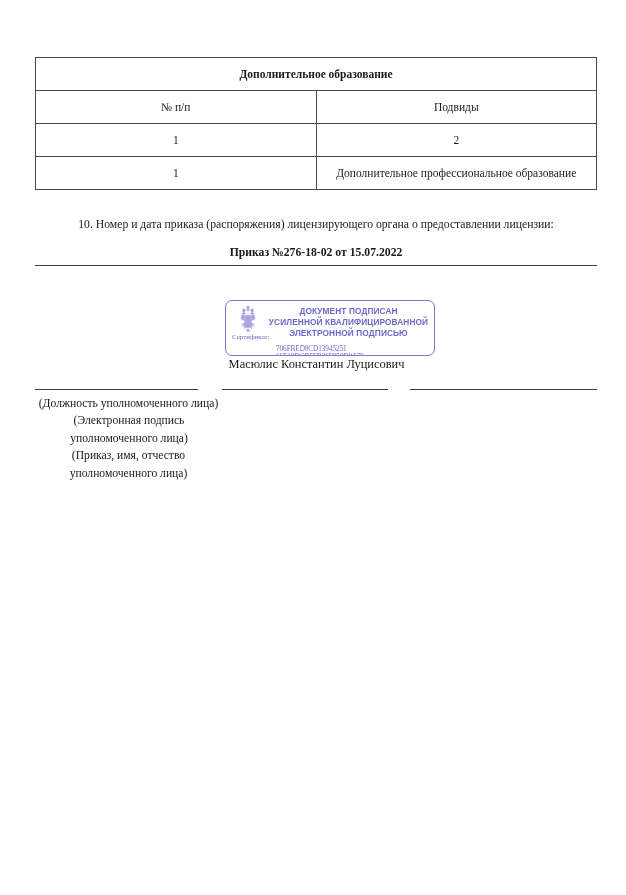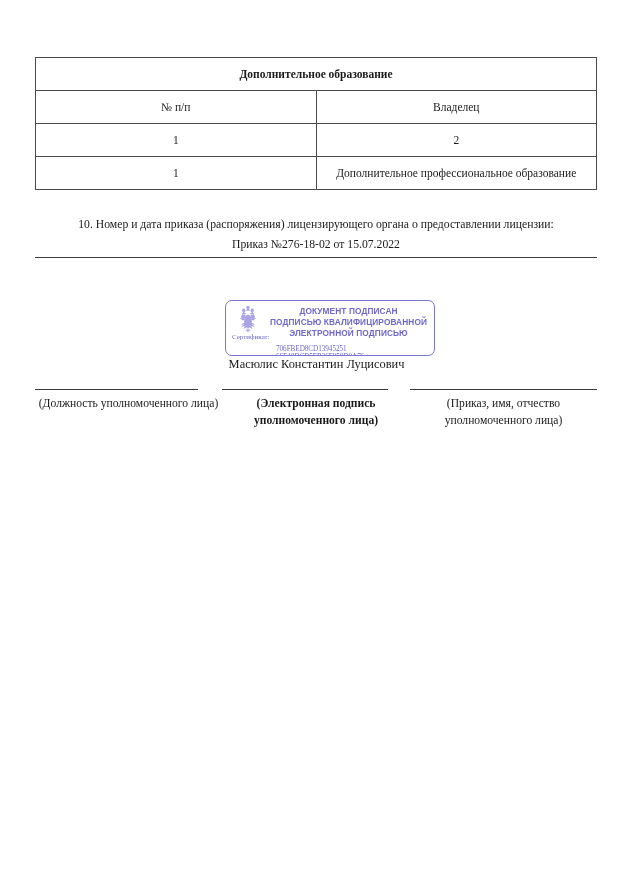--- a/index.html
+++ b/index.html
@@ -55,21 +55,22 @@
     width: 562px;
   }
   .order-line {
     font-size: 11.7px;
     line-height: 1.5;
     text-align: center;
   }
   .order-value {
     font-size: 11.7px;
     text-align: center;
-    margin-top: 4px;
+    margin-top: 12px;
+    font-weight: bold;
   }
   .order-rule {
     margin-top: 6px;
     border-bottom: 1.6px solid #3a3a3a;
     width: 100%;
   }
 
   
   .stamp {
     position: absolute;
@@ -164,28 +165,29 @@
     border-bottom: 1.6px solid #3a3a3a;
     height: 0;
   }
   .rule-1 { width: 163px; margin-right: 24px; }
   .rule-2 { width: 166px; margin-right: 22px; }
   .rule-3 { width: 187px; }
 
   .sig-captions {
     display: flex;
     margin-top: 5px;
+    flex-direction: column;
   }
   .sig-caption {
     text-align: center;
     font-size: 11.6px;
     line-height: 1.5;
   }
   .cap-1 { width: 187px; }
-  .cap-2 { width: 188px; font-weight: bold; }
+  .cap-2 { width: 188px; }
   .cap-3 { width: 187px; }
 
   
   .footer-note {
     position: absolute;
     left: 35px;
     top: 431px;
     width: 562px;
     text-align: center;
     font-size: 10.3px;
@@ -197,21 +199,21 @@
 
 <div class="page">
 
   <table class="edu-table">
     <tbody>
       <tr>
         <td class="header-cell" colspan="2">Дополнительное образование</td>
       </tr>
       <tr>
         <td class="col-num">№ п/п</td>
-        <td>Владелец</td>
+        <td>Подвиды</td>
       </tr>
       <tr>
         <td class="col-num">1</td>
         <td>2</td>
       </tr>
       <tr>
         <td class="col-num">1</td>
         <td>Дополнительное профессиональное образование</td>
       </tr>
     </tbody>
@@ -240,21 +242,21 @@
             <path d="M25.6 11c1.6.4 2.6 1.6 2.6 2.9 0 .6-.2 1.1-.6 1.5l2.6.9-2.9.2c.2.5.3 1 .3 1.5h-3.3c-.3-2.4-.8-4.5-1.4-6.1.9-.6 1.8-1 2.7-.9z"></path>
 
             <path d="M20 11.5c-1.8 0-3.3 1.4-3.9 3.4-.6 2-.8 4.4-.6 6.6-1.6.3-3 1-4.1 2 1.2-.3 2.5-.4 3.8-.3-1.3.9-2.3 2.1-3 3.5 1.2-.9 2.6-1.5 4-1.8-.7 1.2-1.1 2.5-1.2 3.9 1-1.1 2.2-2 3.5-2.5-.1.9 0 1.8.2 2.6.4-1 1-1.8 1.3-2.2.3.4.9 1.2 1.3 2.2.2-.8.3-1.7.2-2.6 1.3.5 2.5 1.4 3.5 2.5-.1-1.4-.5-2.7-1.2-3.9 1.4.3 2.8.9 4 1.8-.7-1.4-1.7-2.6-3-3.5 1.3-.1 2.6 0 3.8.3-1.1-1-2.5-1.7-4.1-2 .2-2.2 0-4.6-.6-6.6-.6-2-2.1-3.4-3.9-3.4z"></path>
 
             <path d="M20 28.8c-1.4 0-2.6.8-3.2 2 .9-.4 1.8-.6 2.6-.6-.5.7-.9 1.5-1.1 2.4.6-.5 1.2-.9 1.7-1.1.5.2 1.1.6 1.7 1.1-.2-.9-.6-1.7-1.1-2.4.8 0 1.7.2 2.6.6-.6-1.2-1.8-2-3.2-2z"></path>
           </g>
         </svg>
       </div>
       <div class="stamp-heading">
         <div>ДОКУМЕНТ ПОДПИСАН</div>
-        <div>ПОДПИСЬЮ КВАЛИФИЦИРОВАННОЙ</div>
+        <div>УСИЛЕННОЙ КВАЛИФИЦИРОВАННОЙ</div>
         <div>ЭЛЕКТРОННОЙ ПОДПИСЬЮ</div>
       </div>
     </div>
     <div class="stamp-cert-label">Сертификат:</div>
     <div class="stamp-hash">706FBED8CD13945251 66E18DCB5EB36F959D0A76</div>
     <div class="stamp-owner">Владелец: Масюлис Константин Луцисович</div>
     <div class="stamp-valid">Действителен: 21.12.2021 10:50 - 21.03.2023 10:50</div>
   </div>
 
   <div class="sig-area">

